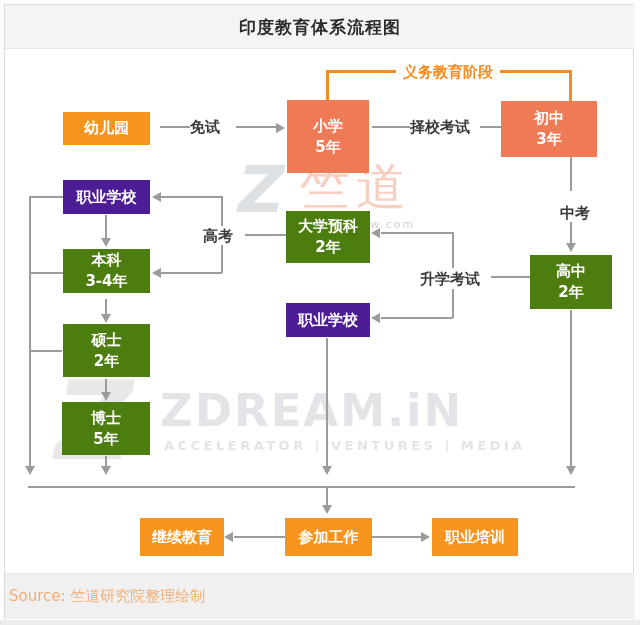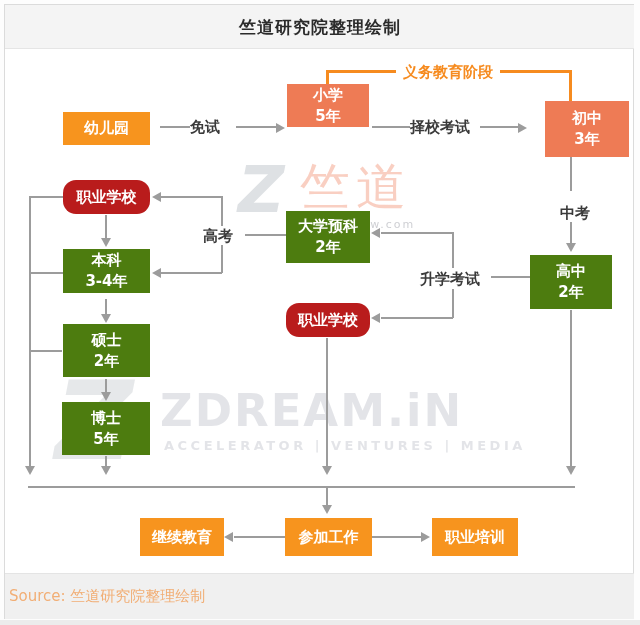--- a/index.html
+++ b/index.html
@@ -39,21 +39,21 @@
   .wm-tagline{left:164px;top:438px;font-size:13px;font-weight:700;color:rgba(196,199,206,.48);letter-spacing:3.5px;}
 
   
   .node{
     position:absolute;z-index:2;display:flex;flex-direction:column;
     align-items:center;justify-content:center;
     color:#FFFFFF;font-size:15px;font-weight:700;line-height:21px;text-align:center;
   }
   .orange{background:#F7941E;}
   .salmon{background:#EE7B55;}
-  .dblue{background:#b91c1c;border-radius:13px;}
+  .dblue{background:#4c1d95;}
   .lblue{background:#4d7c0f;}
 
   
   .hl,.vl{position:absolute;background:#9C9C9C;z-index:2;display:block;}
   .hl{height:2px;}
   .vl{width:2px;}
   .ohl,.ovl{position:absolute;background:#F68B1F;z-index:2;display:block;}
   .ohl{height:3px;}
   .ovl{width:3px;}
   .ah{position:absolute;width:0;height:0;z-index:2;display:block;}
@@ -69,21 +69,21 @@
   .bracket-label{
     position:absolute;left:396px;top:63px;width:104px;z-index:2;text-align:center;
     font-size:15px;font-weight:700;color:#F68B1F;background:#FFFFFF;line-height:18px;
   }
 </style>
 </head>
 <body>
 
 <div class="panel"></div>
 <div class="headerbar"></div>
-<div class="page-title">竺道研究院整理绘制</div>
+<div class="page-title">印度教育体系流程图</div>
 
 <div class="wm wm-z-top">Z</div>
 <div class="wm wm-zhudao">竺道</div>
 <div class="wm wm-small">view.com</div>
 <div class="wm wm-z-bot">Z</div>
 <div class="wm wm-brand">ZDREAM.iN</div>
 <div class="wm wm-tagline">ACCELERATOR | VENTURES | MEDIA</div>
 
 <i class="ohl" style="left:326px;top:70px;width:72px"></i>
 <i class="ohl" style="left:498px;top:70px;width:74px"></i>
@@ -143,25 +143,25 @@
 
 <div class="elabel" style="left:190px;top:118px;width:46px">免试</div>
 <div class="elabel" style="left:410px;top:118px;width:70px">择校考试</div>
 <div class="elabel" style="left:560px;top:204px;width:38px">中考</div>
 <div class="elabel" style="left:203px;top:227px;width:38px">高考</div>
 <div class="elabel" style="left:420px;top:270px;width:70px">升学考试</div>
 
 <div class="node orange" style="left:63px;top:112px;width:87px;height:33px">
   <span>幼儿园</span>
 </div>
-<div class="node salmon" style="left:287px;top:84px;width:82px;height:43px">
+<div class="node salmon" style="left:287px;top:100px;width:82px;height:73px">
   <span>小学</span>
   <span>5年</span>
 </div>
-<div class="node salmon" style="left:545px;top:101px;width:84px;height:56px">
+<div class="node salmon" style="left:501px;top:101px;width:96px;height:56px">
   <span>初中</span>
   <span>3年</span>
 </div>
 <div class="node lblue" style="left:530px;top:255px;width:82px;height:54px">
   <span>高中</span>
   <span>2年</span>
 </div>
 <div class="node lblue" style="left:286px;top:211px;width:84px;height:52px">
   <span>大学预科</span>
   <span>2年</span>

